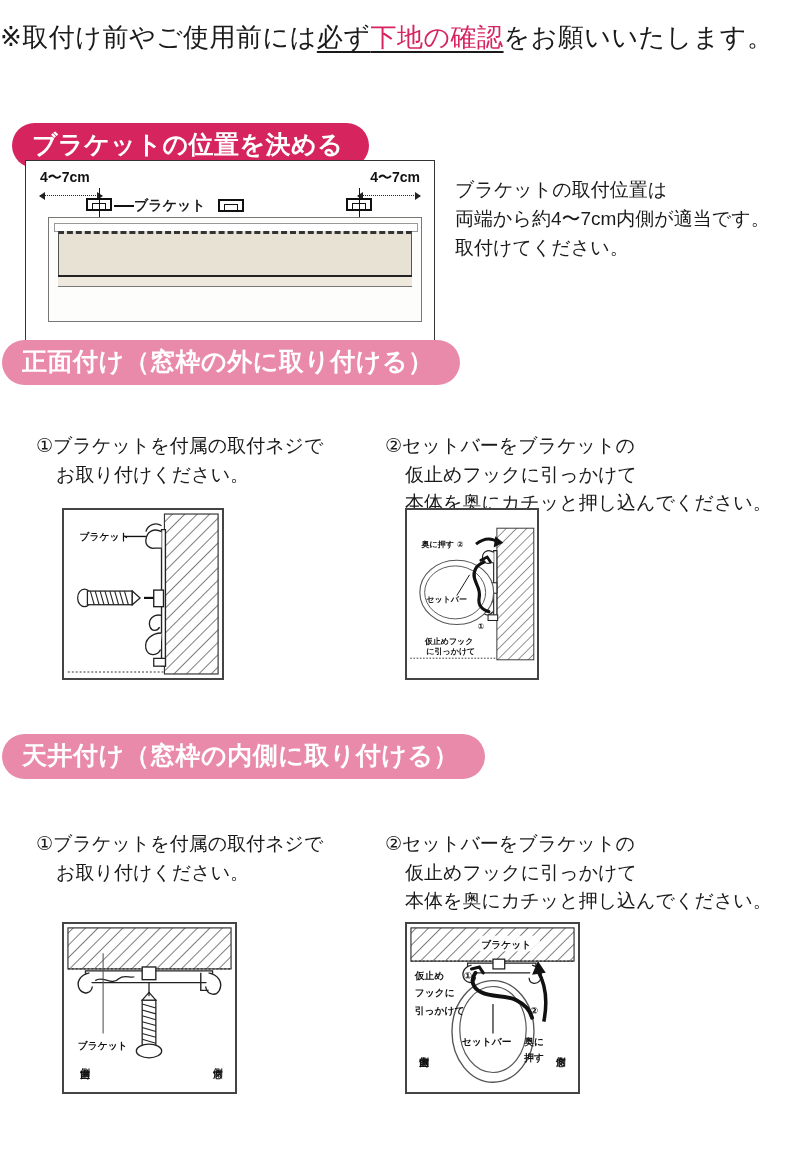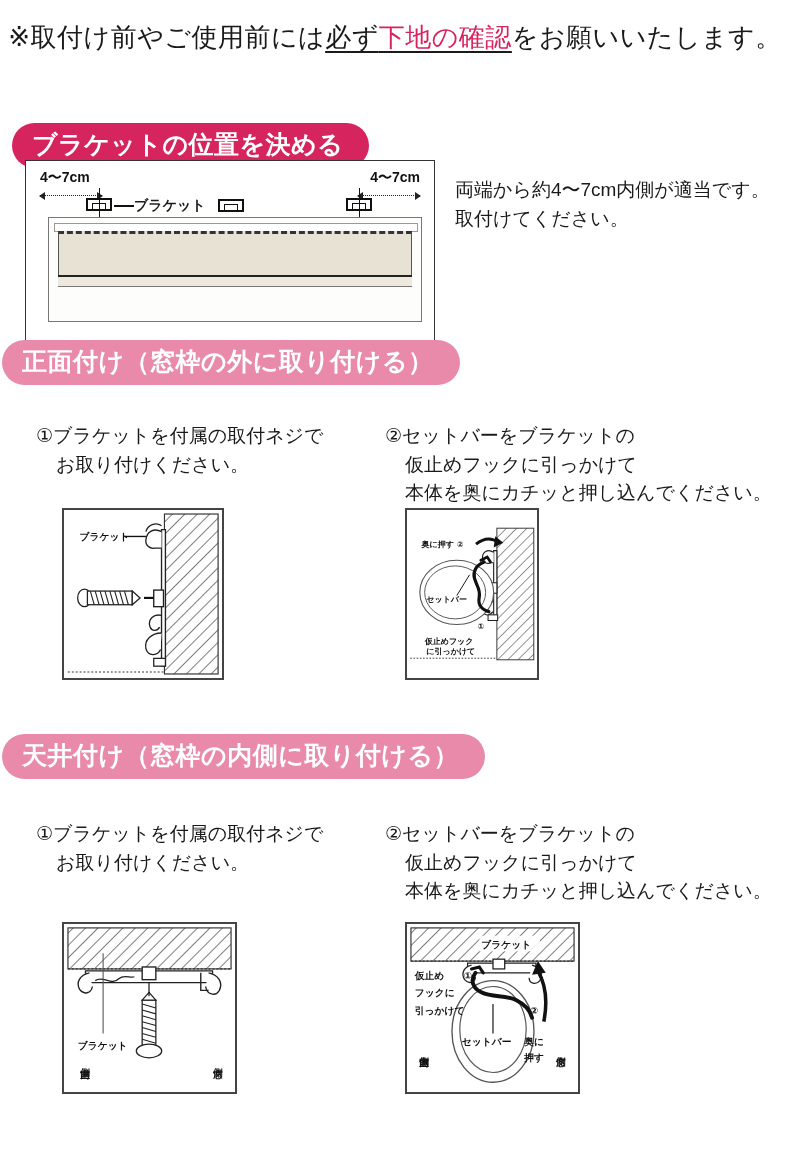--- a/index.html
+++ b/index.html
@@ -15,21 +15,21 @@
     color: #1a1a1a;
     overflow: hidden;
   }
 
   
   .notice {
     position: absolute;
     top: 20px;
     left: 0;
     width: 790px;
-    text-align: center;
+    text-align: left;
     font-size: 26px;
     letter-spacing: 0.5px;
     white-space: nowrap;
     font-weight: 500;
   }
   .notice .u {
     text-decoration: underline;
     text-underline-offset: 5px;
     text-decoration-thickness: 2px;
     text-decoration-color: #1a1a1a;
@@ -192,20 +192,21 @@
     line-height: 1.52;
     white-space: nowrap;
   }
 
   
   .step {
     position: absolute;
     font-size: 19px;
     line-height: 1.5;
     white-space: nowrap;
+    margin-top: 10px;
   }
   .step .ln2, .step .ln3 { display: block; padding-left: 20px; }
   #step-1a { top: 422px; left: 36px; }
   #step-1b { top: 422px; left: 385px; }
   #step-2a { top: 820px; left: 36px; }
   #step-2b { top: 820px; left: 385px; }
 
   
   .illus {
     position: absolute;
@@ -264,20 +265,21 @@
   <div class="brk-leader"></div>
   <span class="brk-label">ブラケット</span>
 
   <div class="shade-outer"></div>
   <div class="shade-rail"></div>
   <div class="shade-body"></div>
   <div class="shade-bottom"></div>
 </div>
 
 <div class="fig1-text">
+  <div>ブラケットの取付位置は</div>
   <div>両端から約4〜7cm内側が適当です。</div>
   <div>取付けてください。</div>
 </div>
 
 <div class="pill light" id="pill-2">
   <span>正面付け（窓枠の外に取り付ける）</span>
 </div>
 
 <div class="step" id="step-1a">
   <span>①</span><span>ブラケットを付属の取付ネジで</span>

